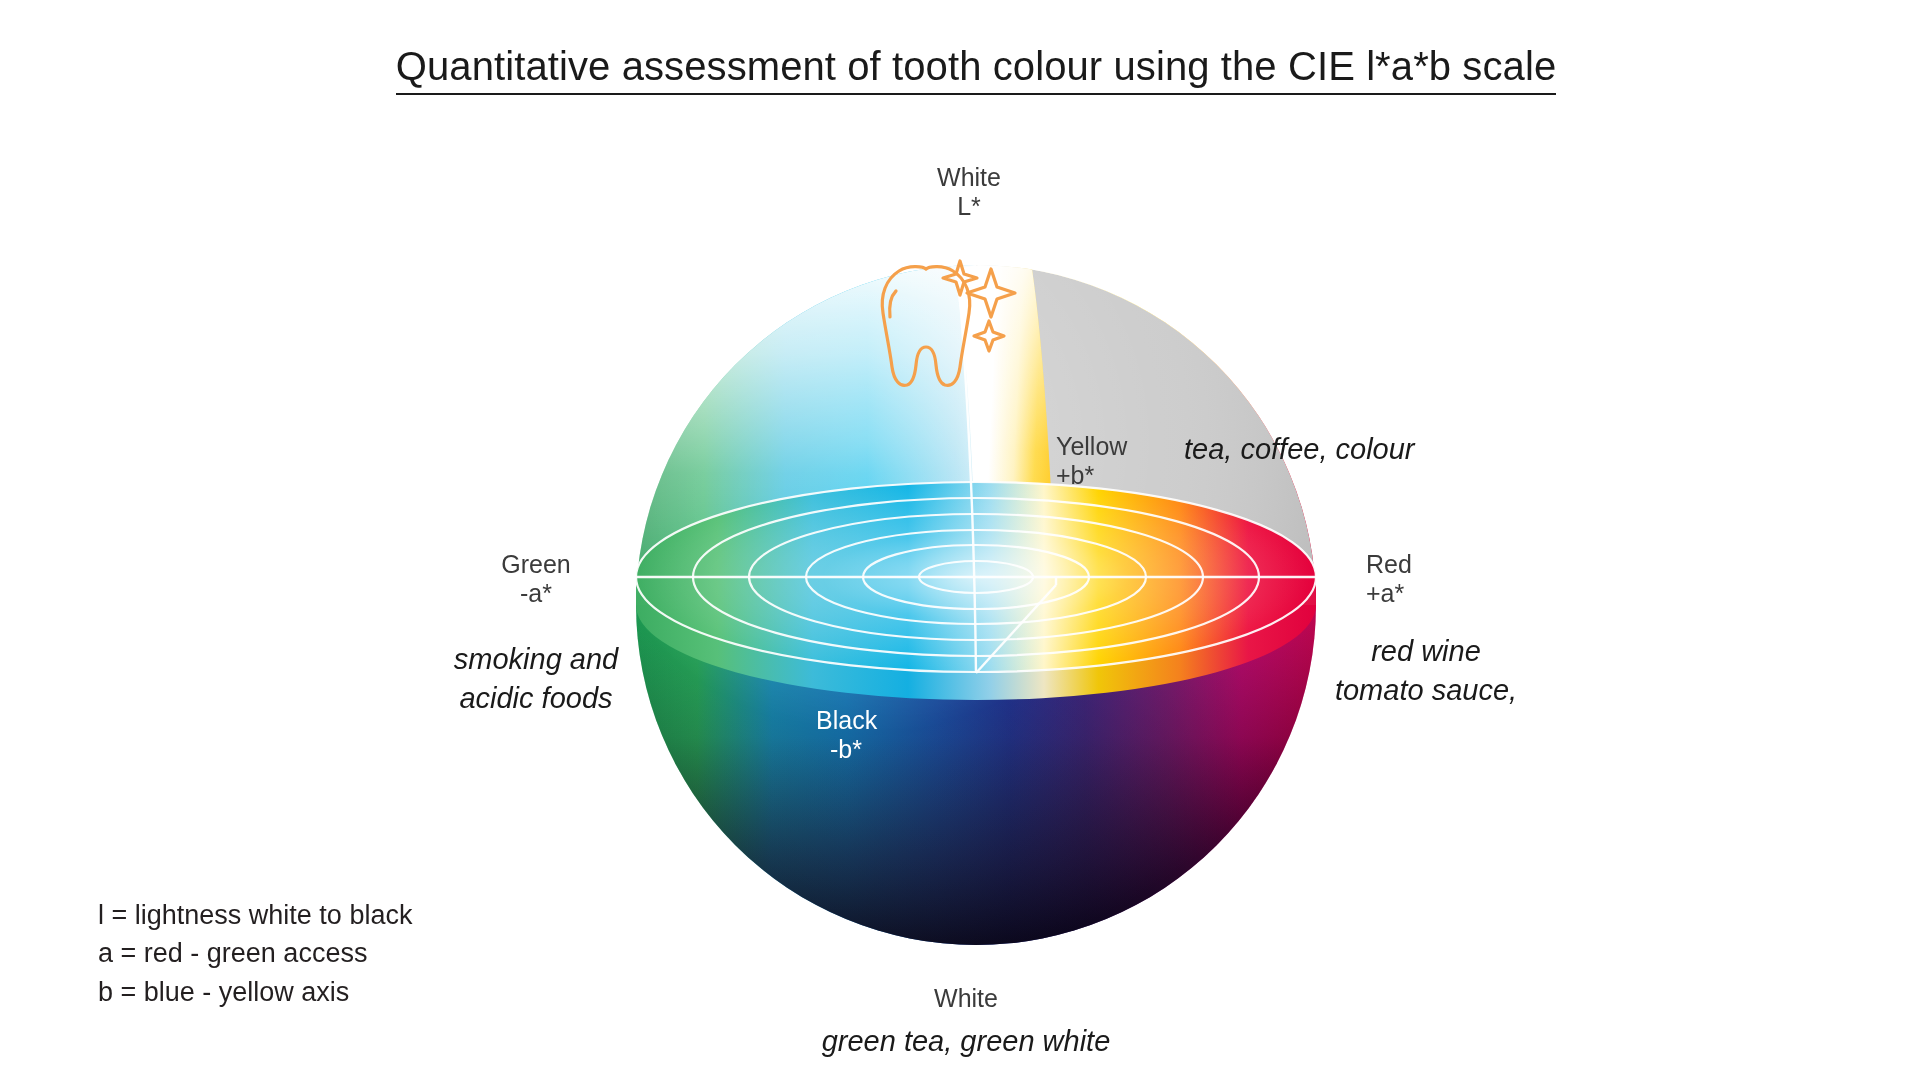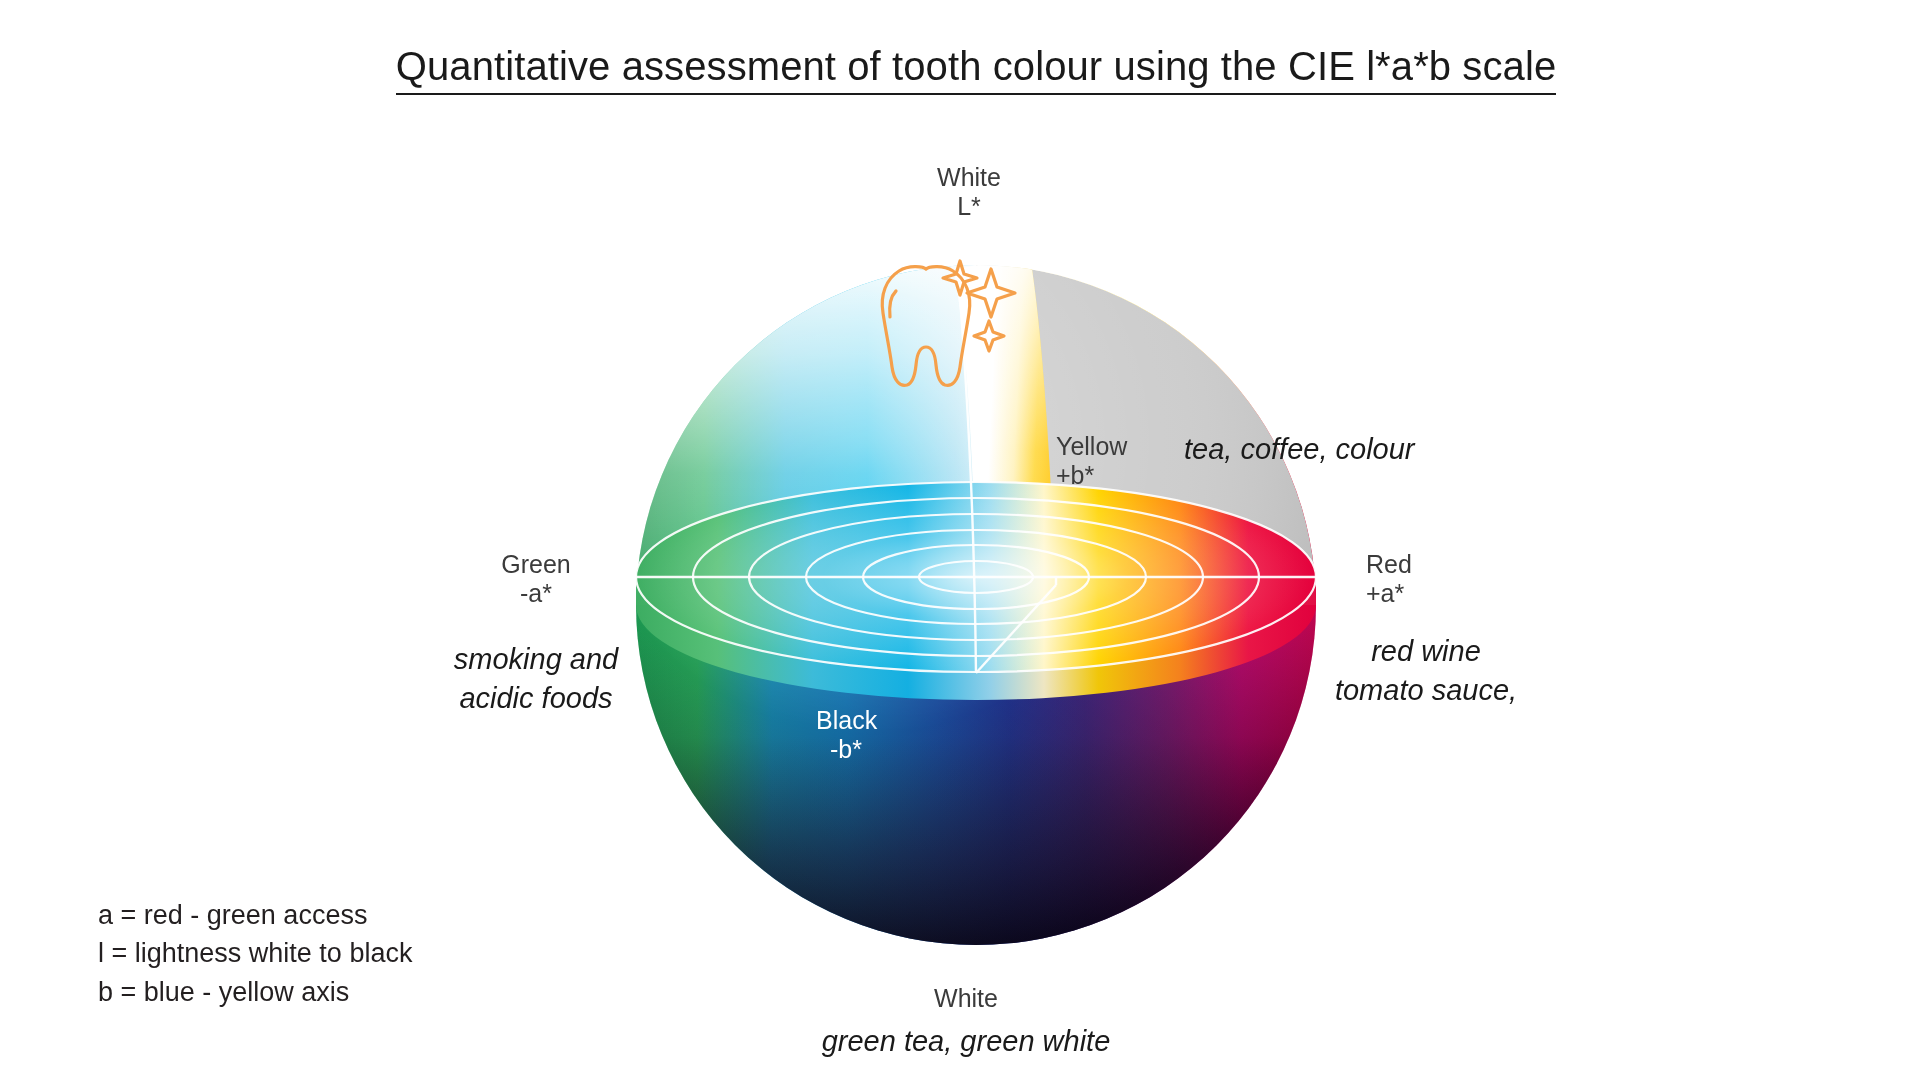--- a/index.html
+++ b/index.html
@@ -357,18 +357,18 @@
     <span>Black</span>
     <span class="sym">-b*</span>
   </div>
 
   <div class="axis-label" id="label-black">
     <span>White</span>
   </div>
   <div class="note" id="note-black">green tea, green white</div>
 
   <div id="legend">
+    <div>l = lightness white to black</div>
     <div>a = red - green access</div>
-    <div>l = lightness white to black</div>
     <div>b = blue - yellow axis</div>
   </div>
 
 </div>
 
 </body></html>

